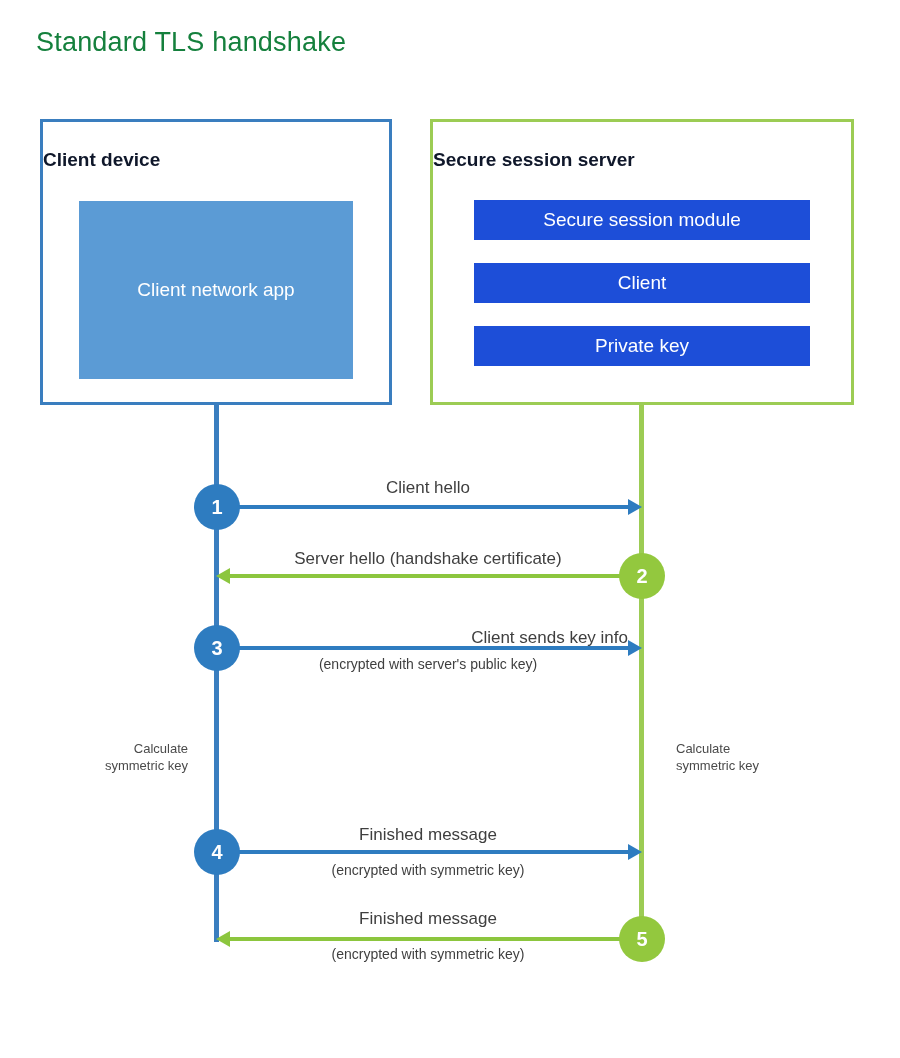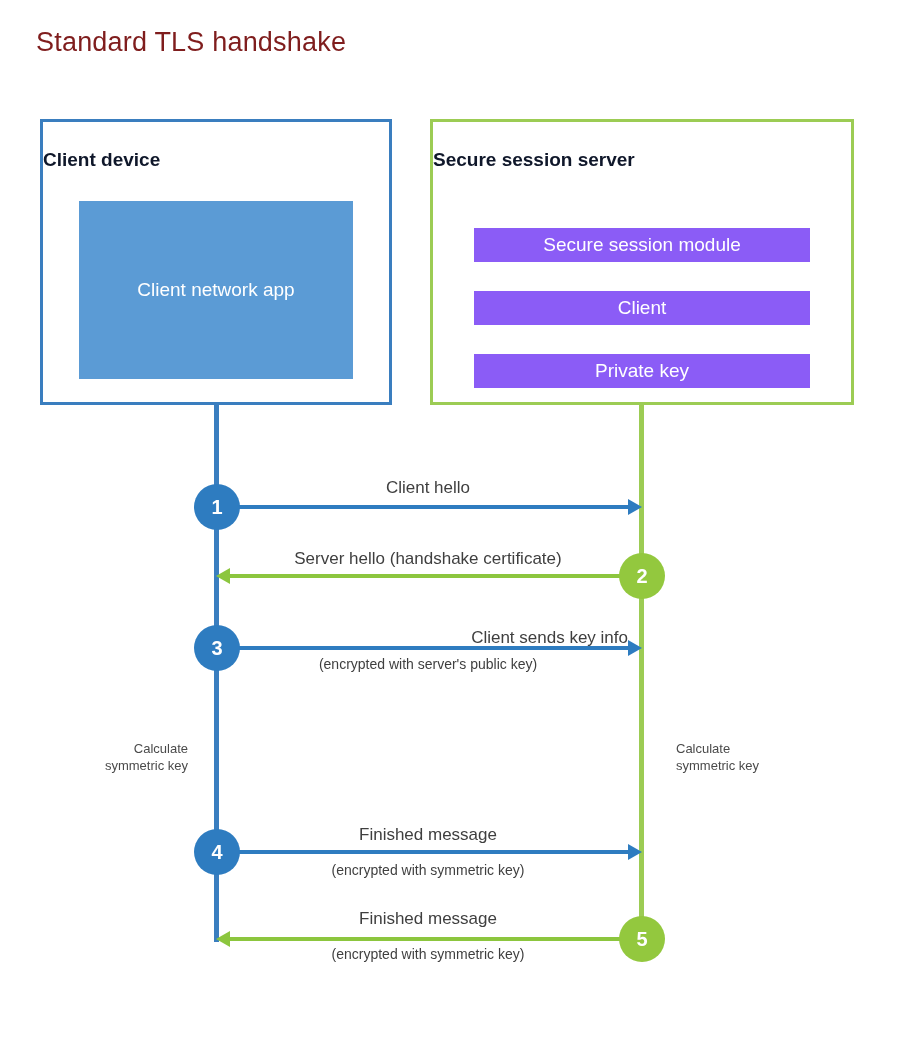--- a/index.html
+++ b/index.html
@@ -23,21 +23,21 @@
     height: 1058px;
   }
   .abs { position: absolute; }
 
   
   #page-title {
     left: 36px;
     top: 27px;
     font-size: 27px;
     font-weight: 400;
-    color: #7f1d1d;
+    color: #15803d;
     letter-spacing: 0.2px;
     white-space: nowrap;
   }
 
   
   .entity-box {
     box-sizing: border-box;
     background: #ffffff;
   }
   #client-box {
@@ -78,28 +78,27 @@
     color: #ffffff;
     font-size: 19px;
     line-height: 1.36;
     padding: 0 4px;
     box-sizing: border-box;
   }
   .server-module {
     position: absolute;
     left: 41px;
     width: 336px;
-    height: 34px;
-    background: #8b5cf6;
+    height: 40px;
+    background: #1d4ed8;
     display: flex;
     align-items: center;
     justify-content: center;
     color: #ffffff;
     font-size: 19px;
-    margin-top: 28px;
   }
   #server-module-0 { top: 78px; }
   #server-module-1 { top: 141px; }
   #server-module-2 { top: 204px; }
 
   
   #client-lifeline {
     left: 214px;
     top: 405px;
     width: 5px;

